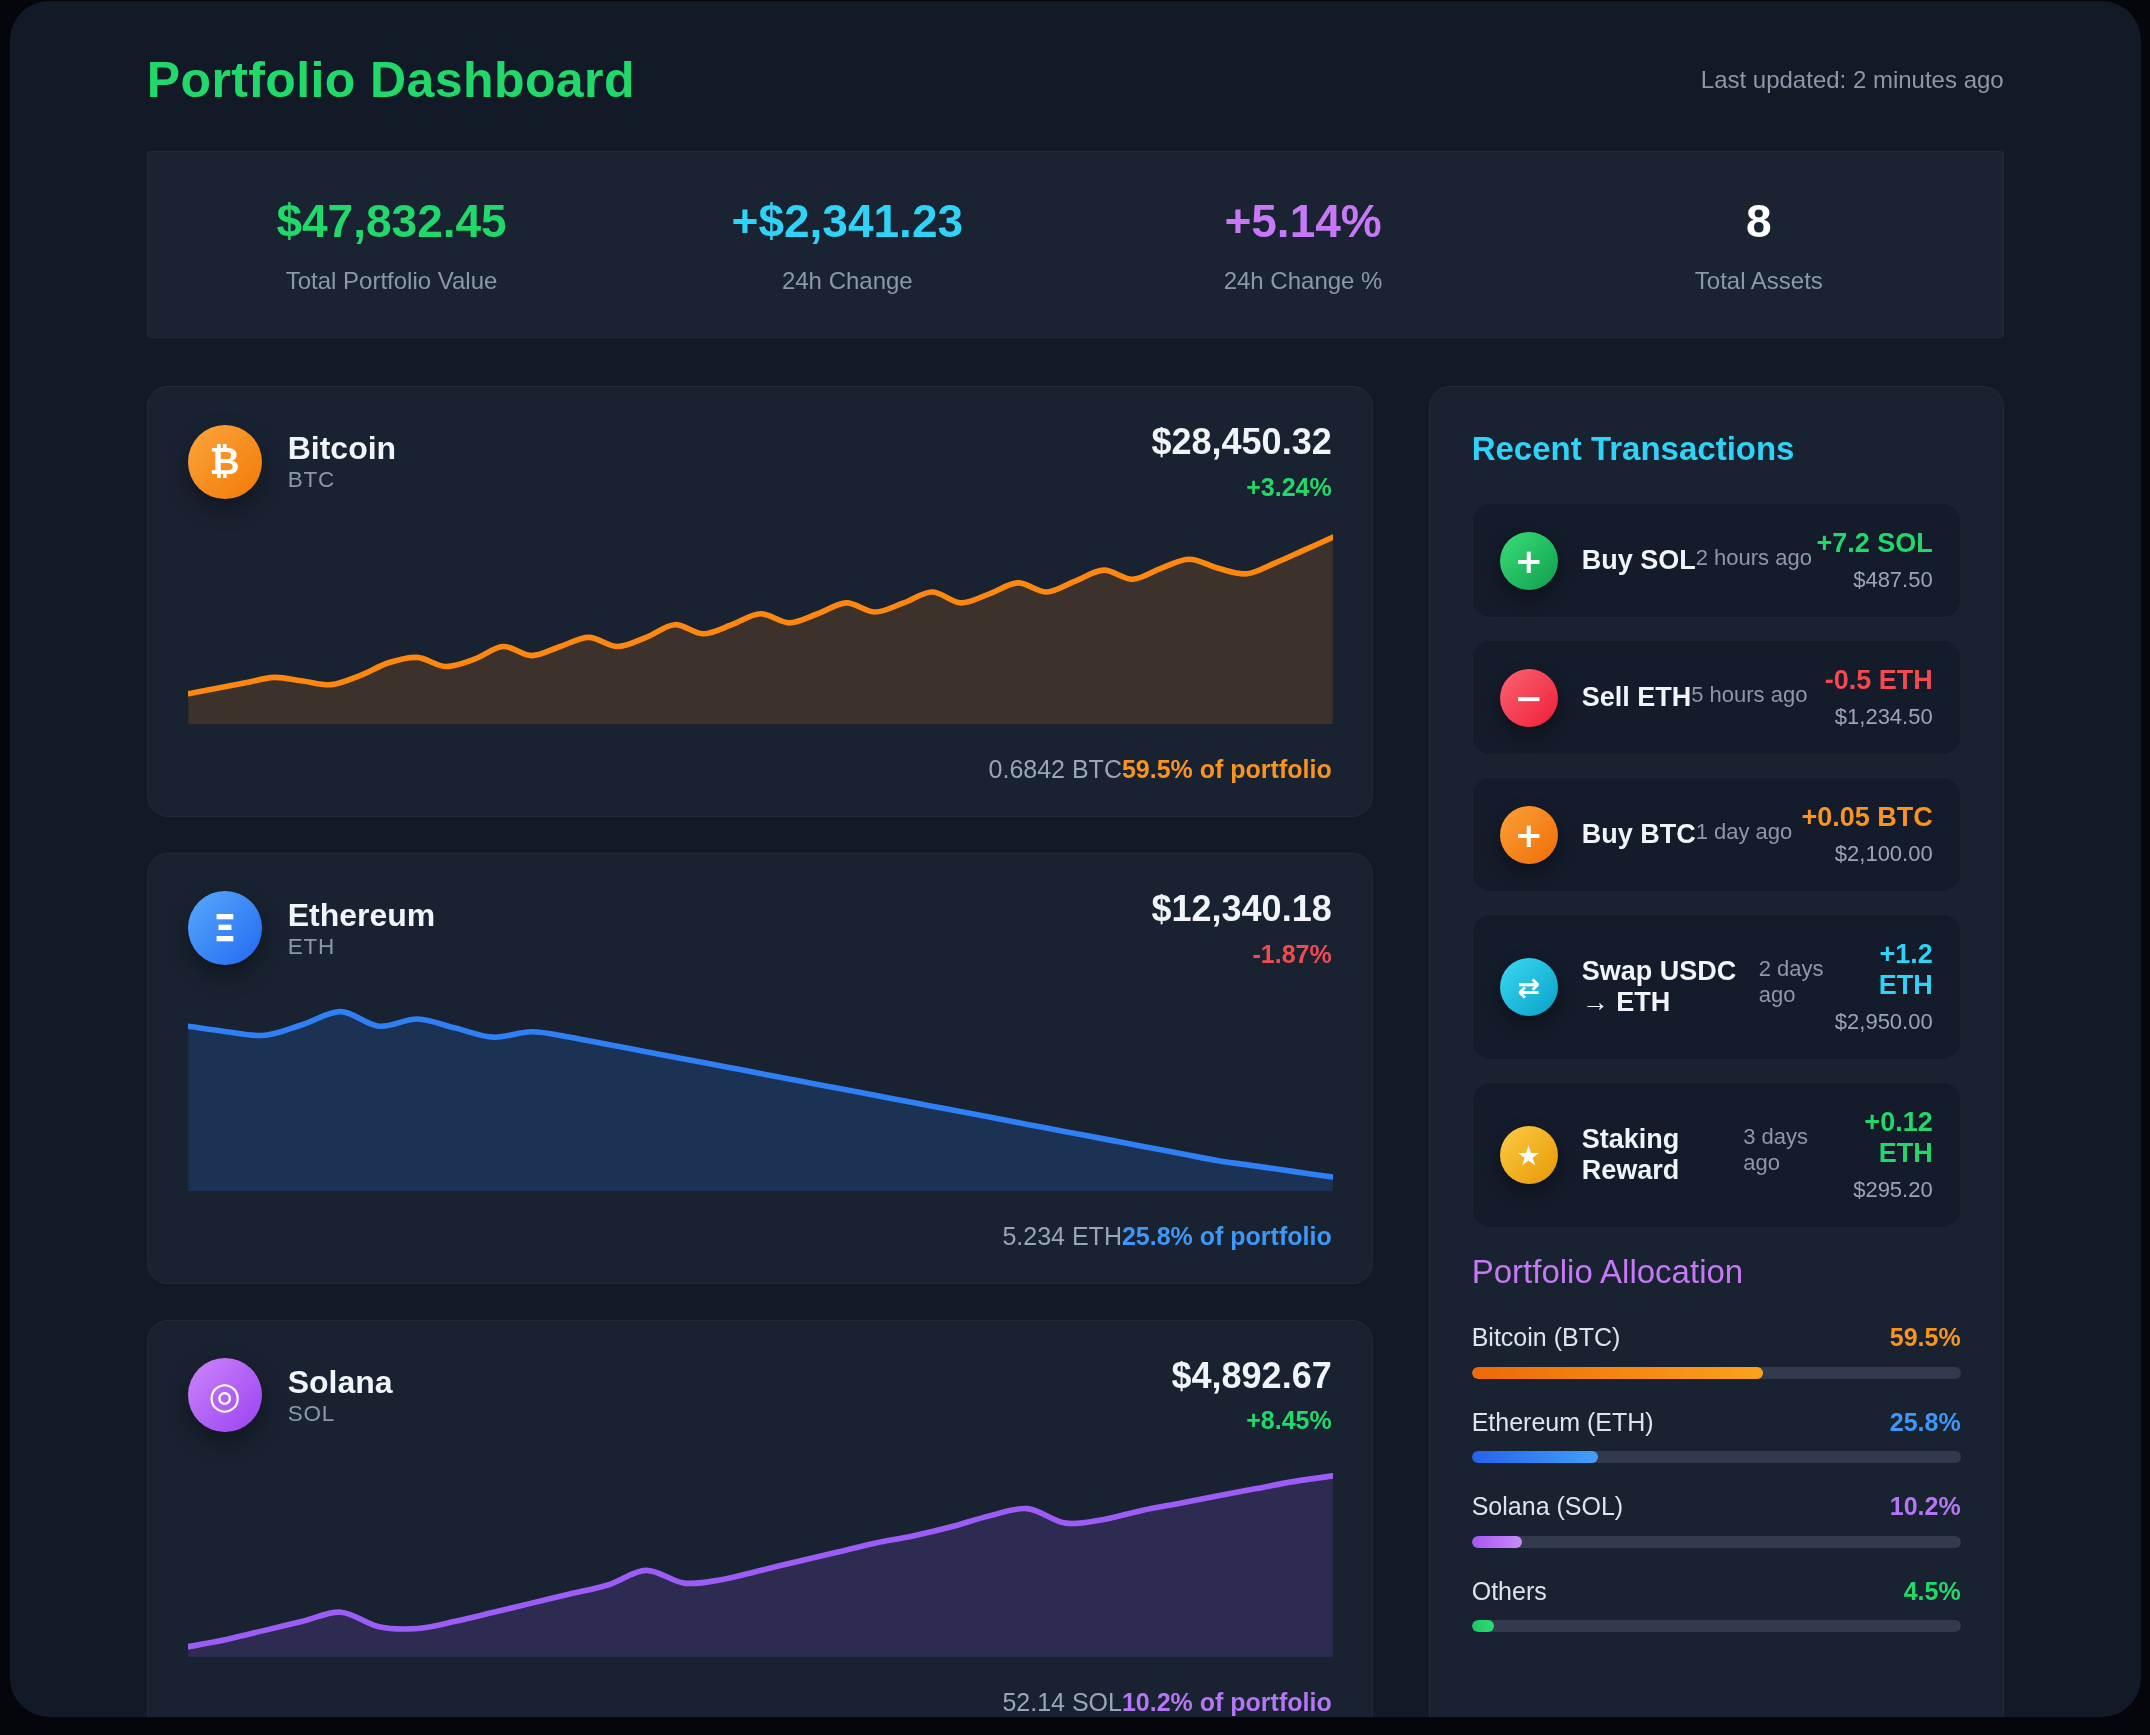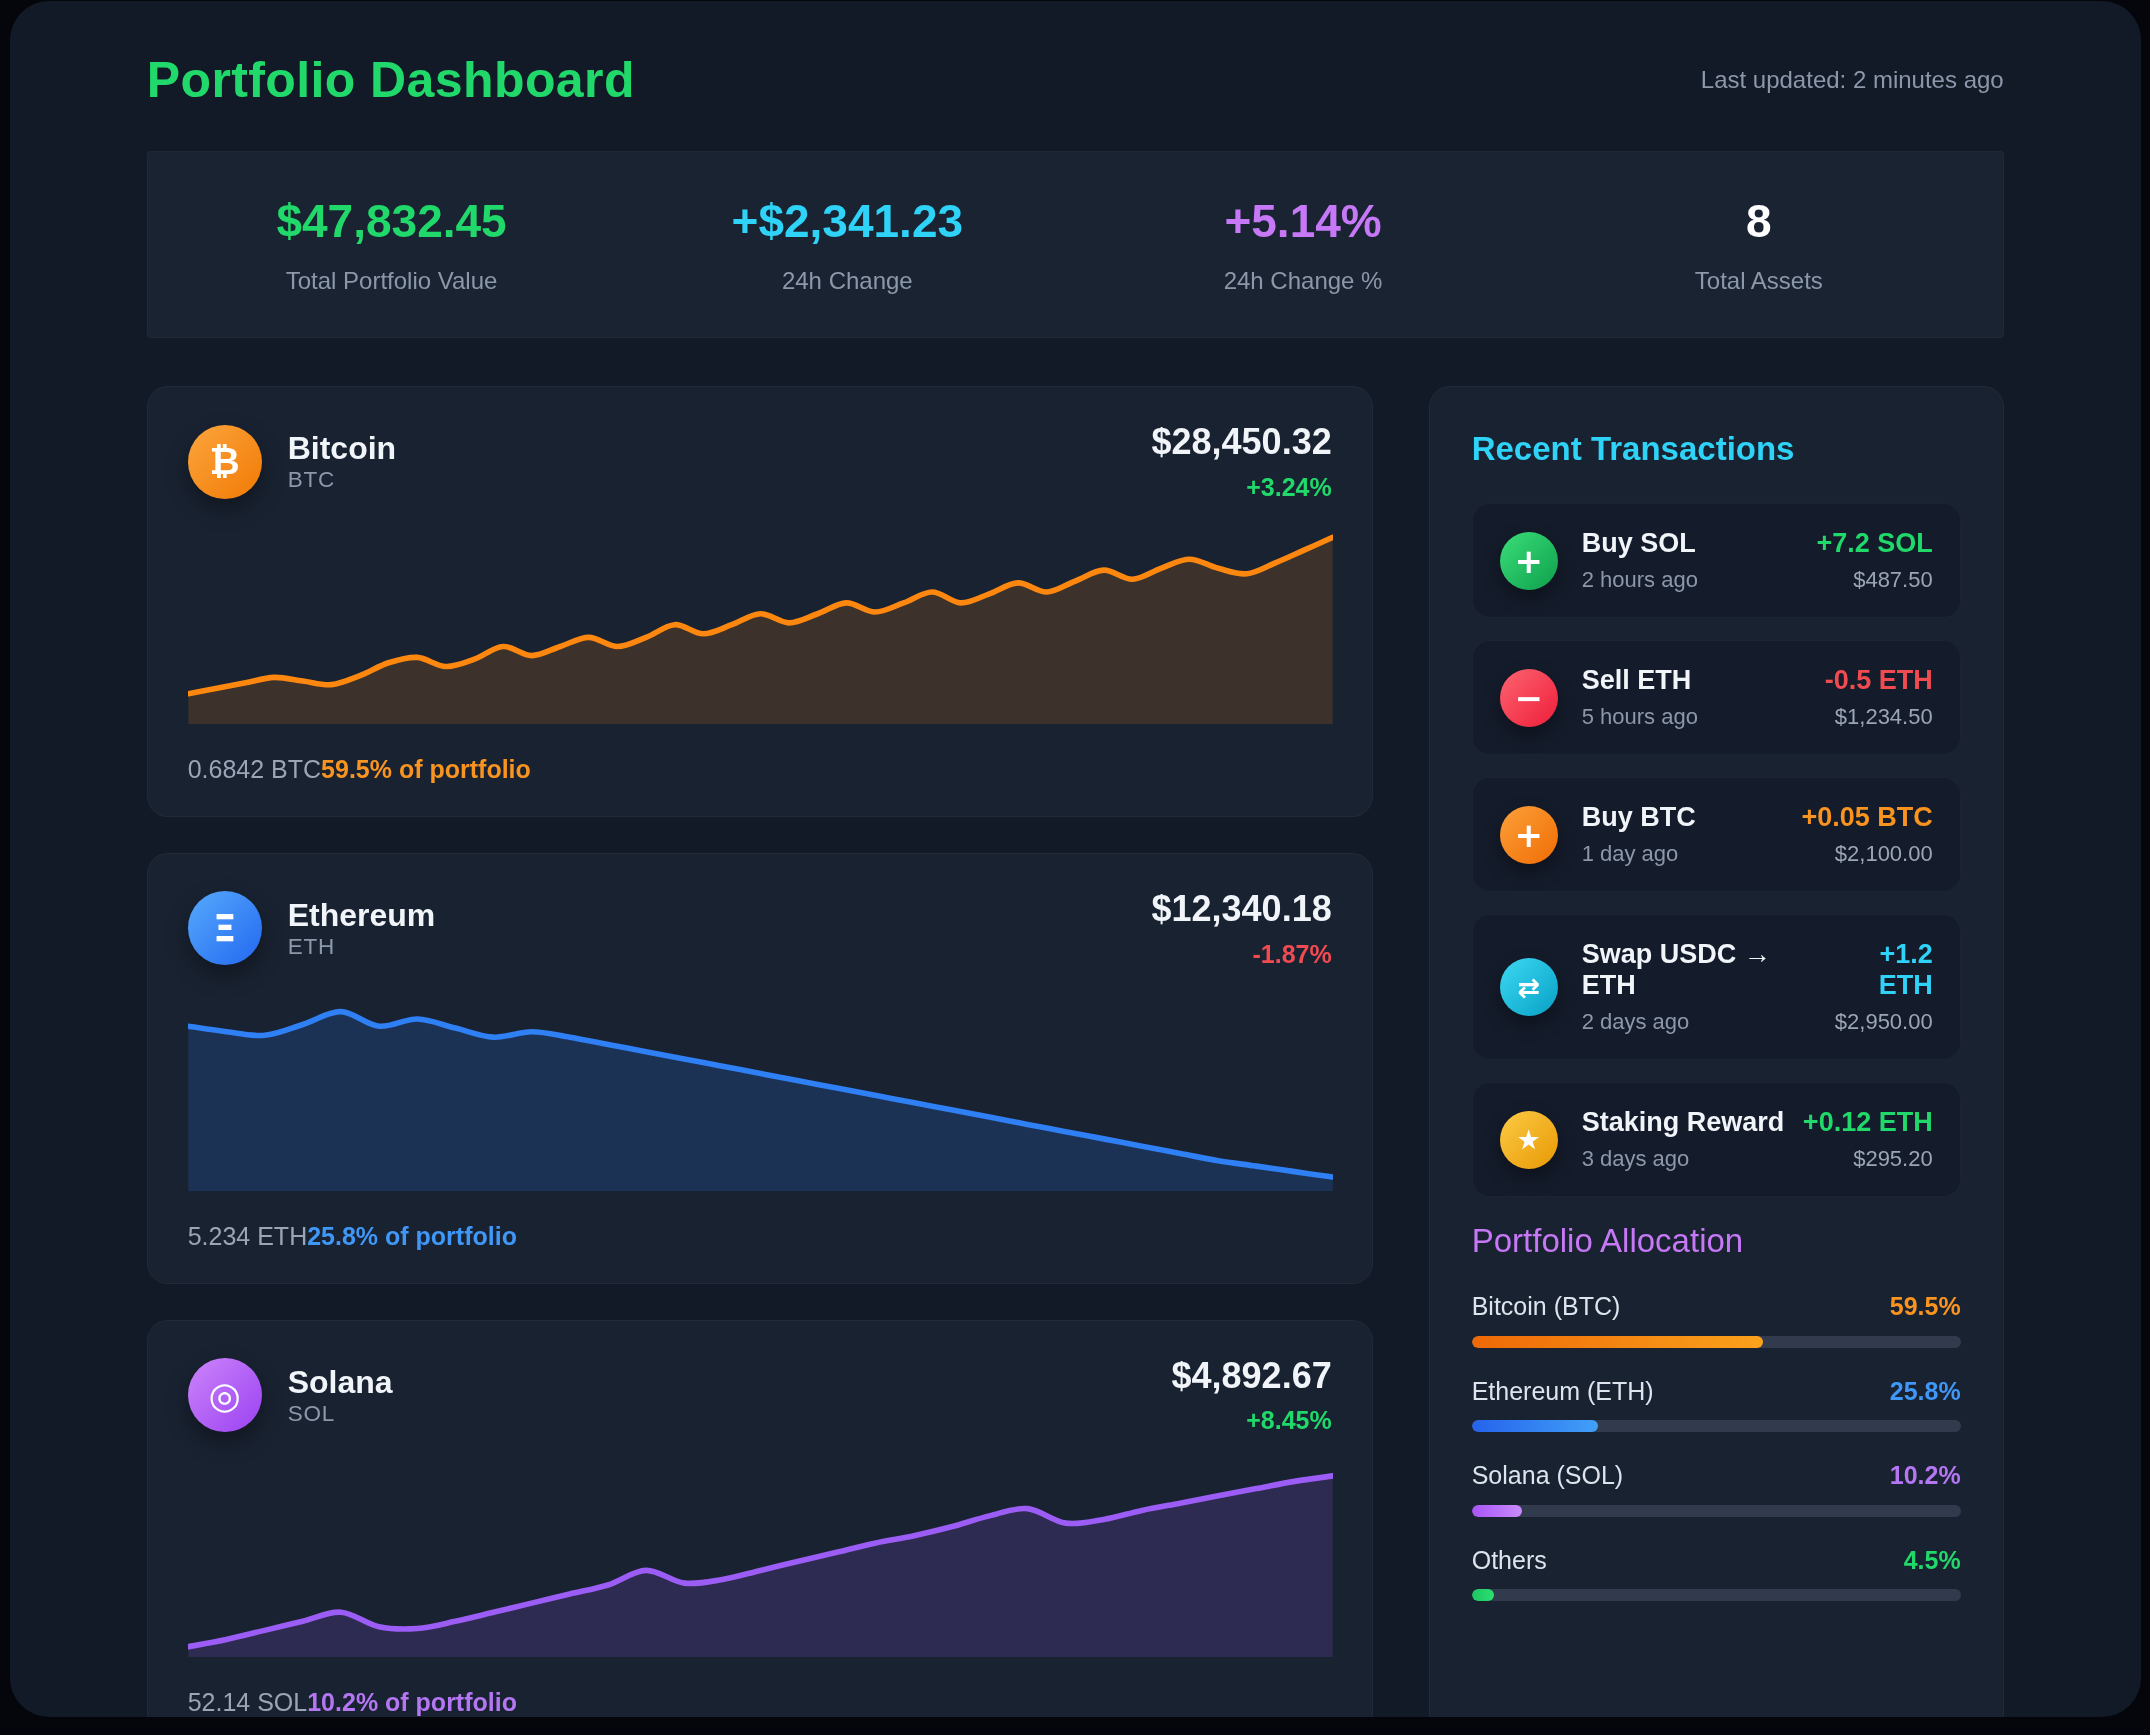--- a/index.html
+++ b/index.html
@@ -42,21 +42,21 @@
     box-shadow:0 9.7px 22.5px rgba(0,0,0,0.35); margin-right:26px;
   }
   .coin-glyph { font-size:37px; line-height:1; }
   .asset-names { display:flex; flex-direction:column; gap:0; }
   .asset-name { font-size:32px; font-weight:800; }
   .asset-sym { font-size:22.5px; color:#8c98aa; letter-spacing:0.8px; }
   .asset-right { margin-left:auto; text-align:right; display:flex; flex-direction:column; gap:9.7px; }
   .asset-price { font-size:36px; font-weight:800; }
   .asset-chg { font-size:25px; font-weight:700; }
   .spark { display:block; margin-top:29px; }
-  .asset-foot { display:flex; justify-content:flex-start; margin-top:31px; align-items:center; }
+  .asset-foot { display:flex; justify-content:flex-end; margin-top:31px; align-items:center; }
   .holdings { font-size:25px; color:#9aa5b6; }
   .share { font-size:25px; font-weight:600; }
   
   .panel {
     flex:1; background:#192231; border:0.8px solid rgba(255,255,255,0.04);
     border-radius:21px; padding:43px 42px;
   }
   .panel-title { font-size:33px; font-weight:800; }
   .tx-list { margin-top:35px; display:flex; flex-direction:column; gap:22px; }
   .tx {
@@ -64,21 +64,21 @@
     border-radius:17.7px; padding:24px 27px; display:flex; align-items:center;
   }
   .tx-ic {
     width:58px; height:58px; border-radius:50%; flex:none;
     display:flex; align-items:center; justify-content:center;
     color:#fff; font-family:"DejaVu Sans",sans-serif;
     margin-right:24px; box-shadow:0 8px 17.7px rgba(0,0,0,0.35);
   }
   .tx-glyph { font-size:34px; line-height:1; font-weight:600; }
   .tx-glyph.small { font-size:27px; font-weight:700; }
-  .tx-mid { display:flex; flex-direction:column; gap:8px; }
+  .tx-mid { display:flex; flex-direction:row; }
   .tx-label { font-size:27px; font-weight:700; }
   .tx-time { font-size:22px; color:#8c98aa; }
   .tx-right { margin-left:auto; text-align:right; display:flex; flex-direction:column; gap:8px; }
   .tx-amt { font-size:27px; font-weight:800; }
   .tx-usd { font-size:22px; color:#9aa5b6; }
   
   .alloc-title { margin-top:25px; font-size:33px; font-weight:400; }
   .alloc { margin-top:32px; }
   .alloc-row { margin-bottom:29px; }
   .alloc-head { display:flex; justify-content:space-between; margin-bottom:14.5px; }

